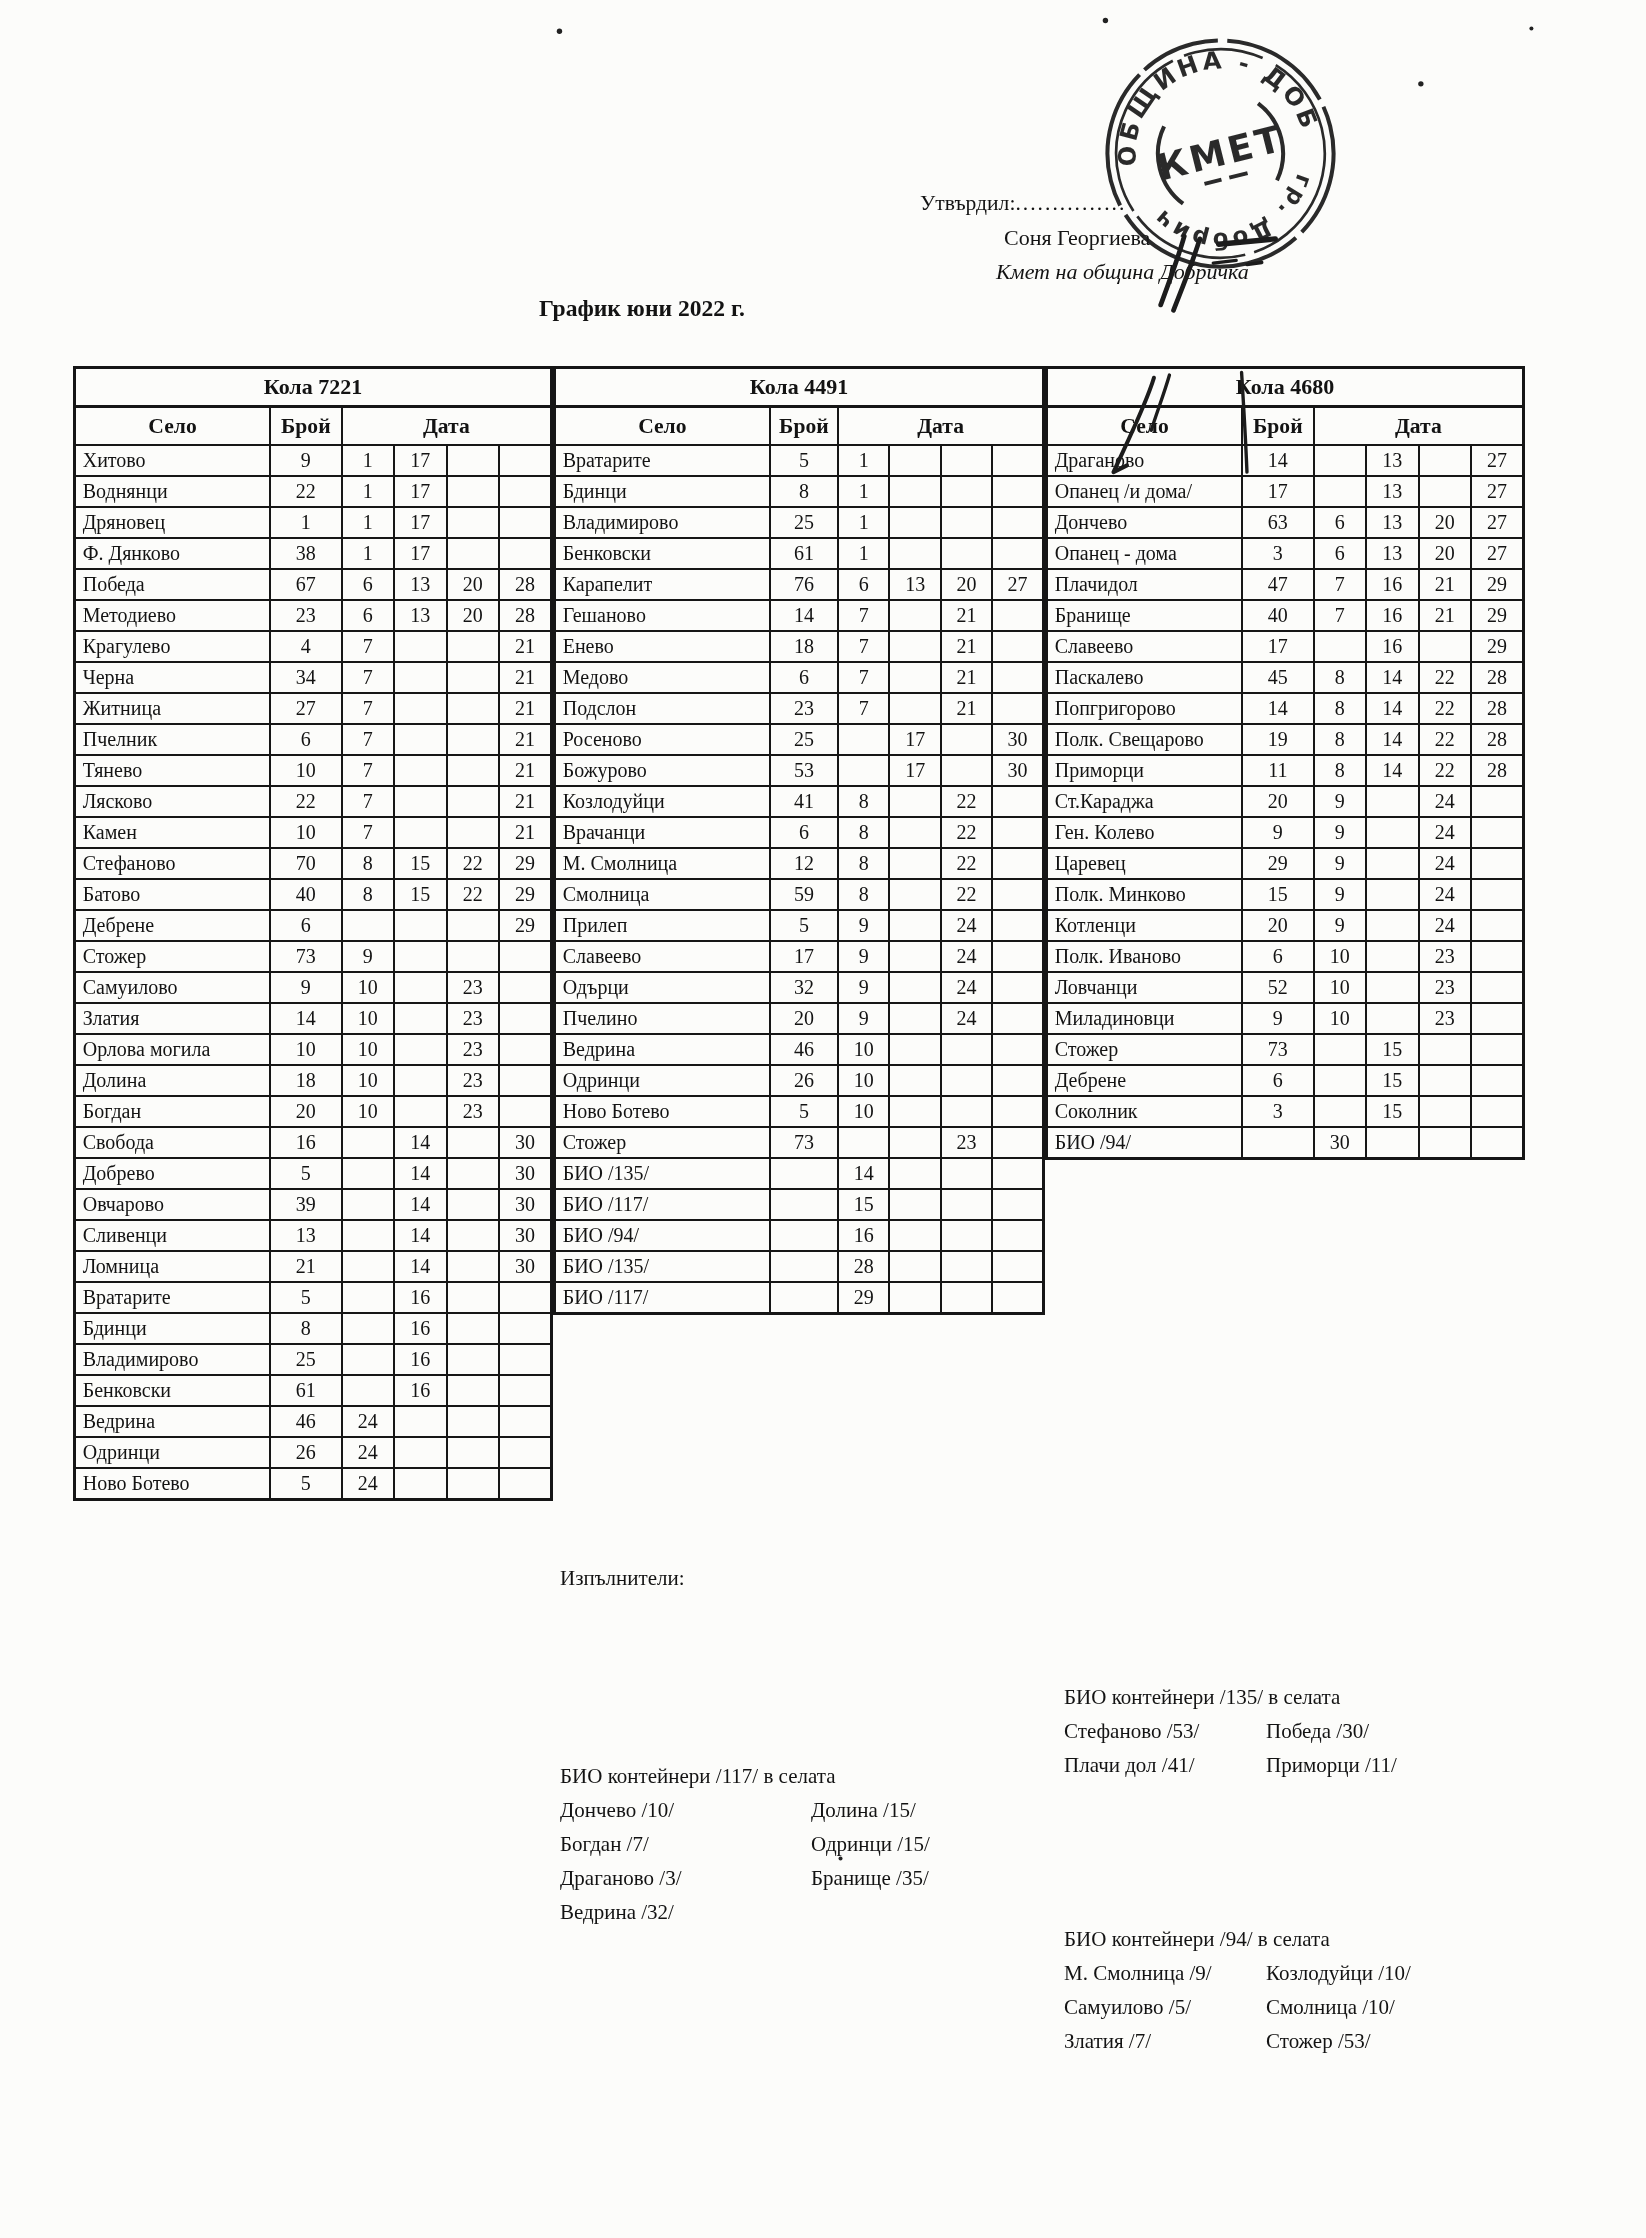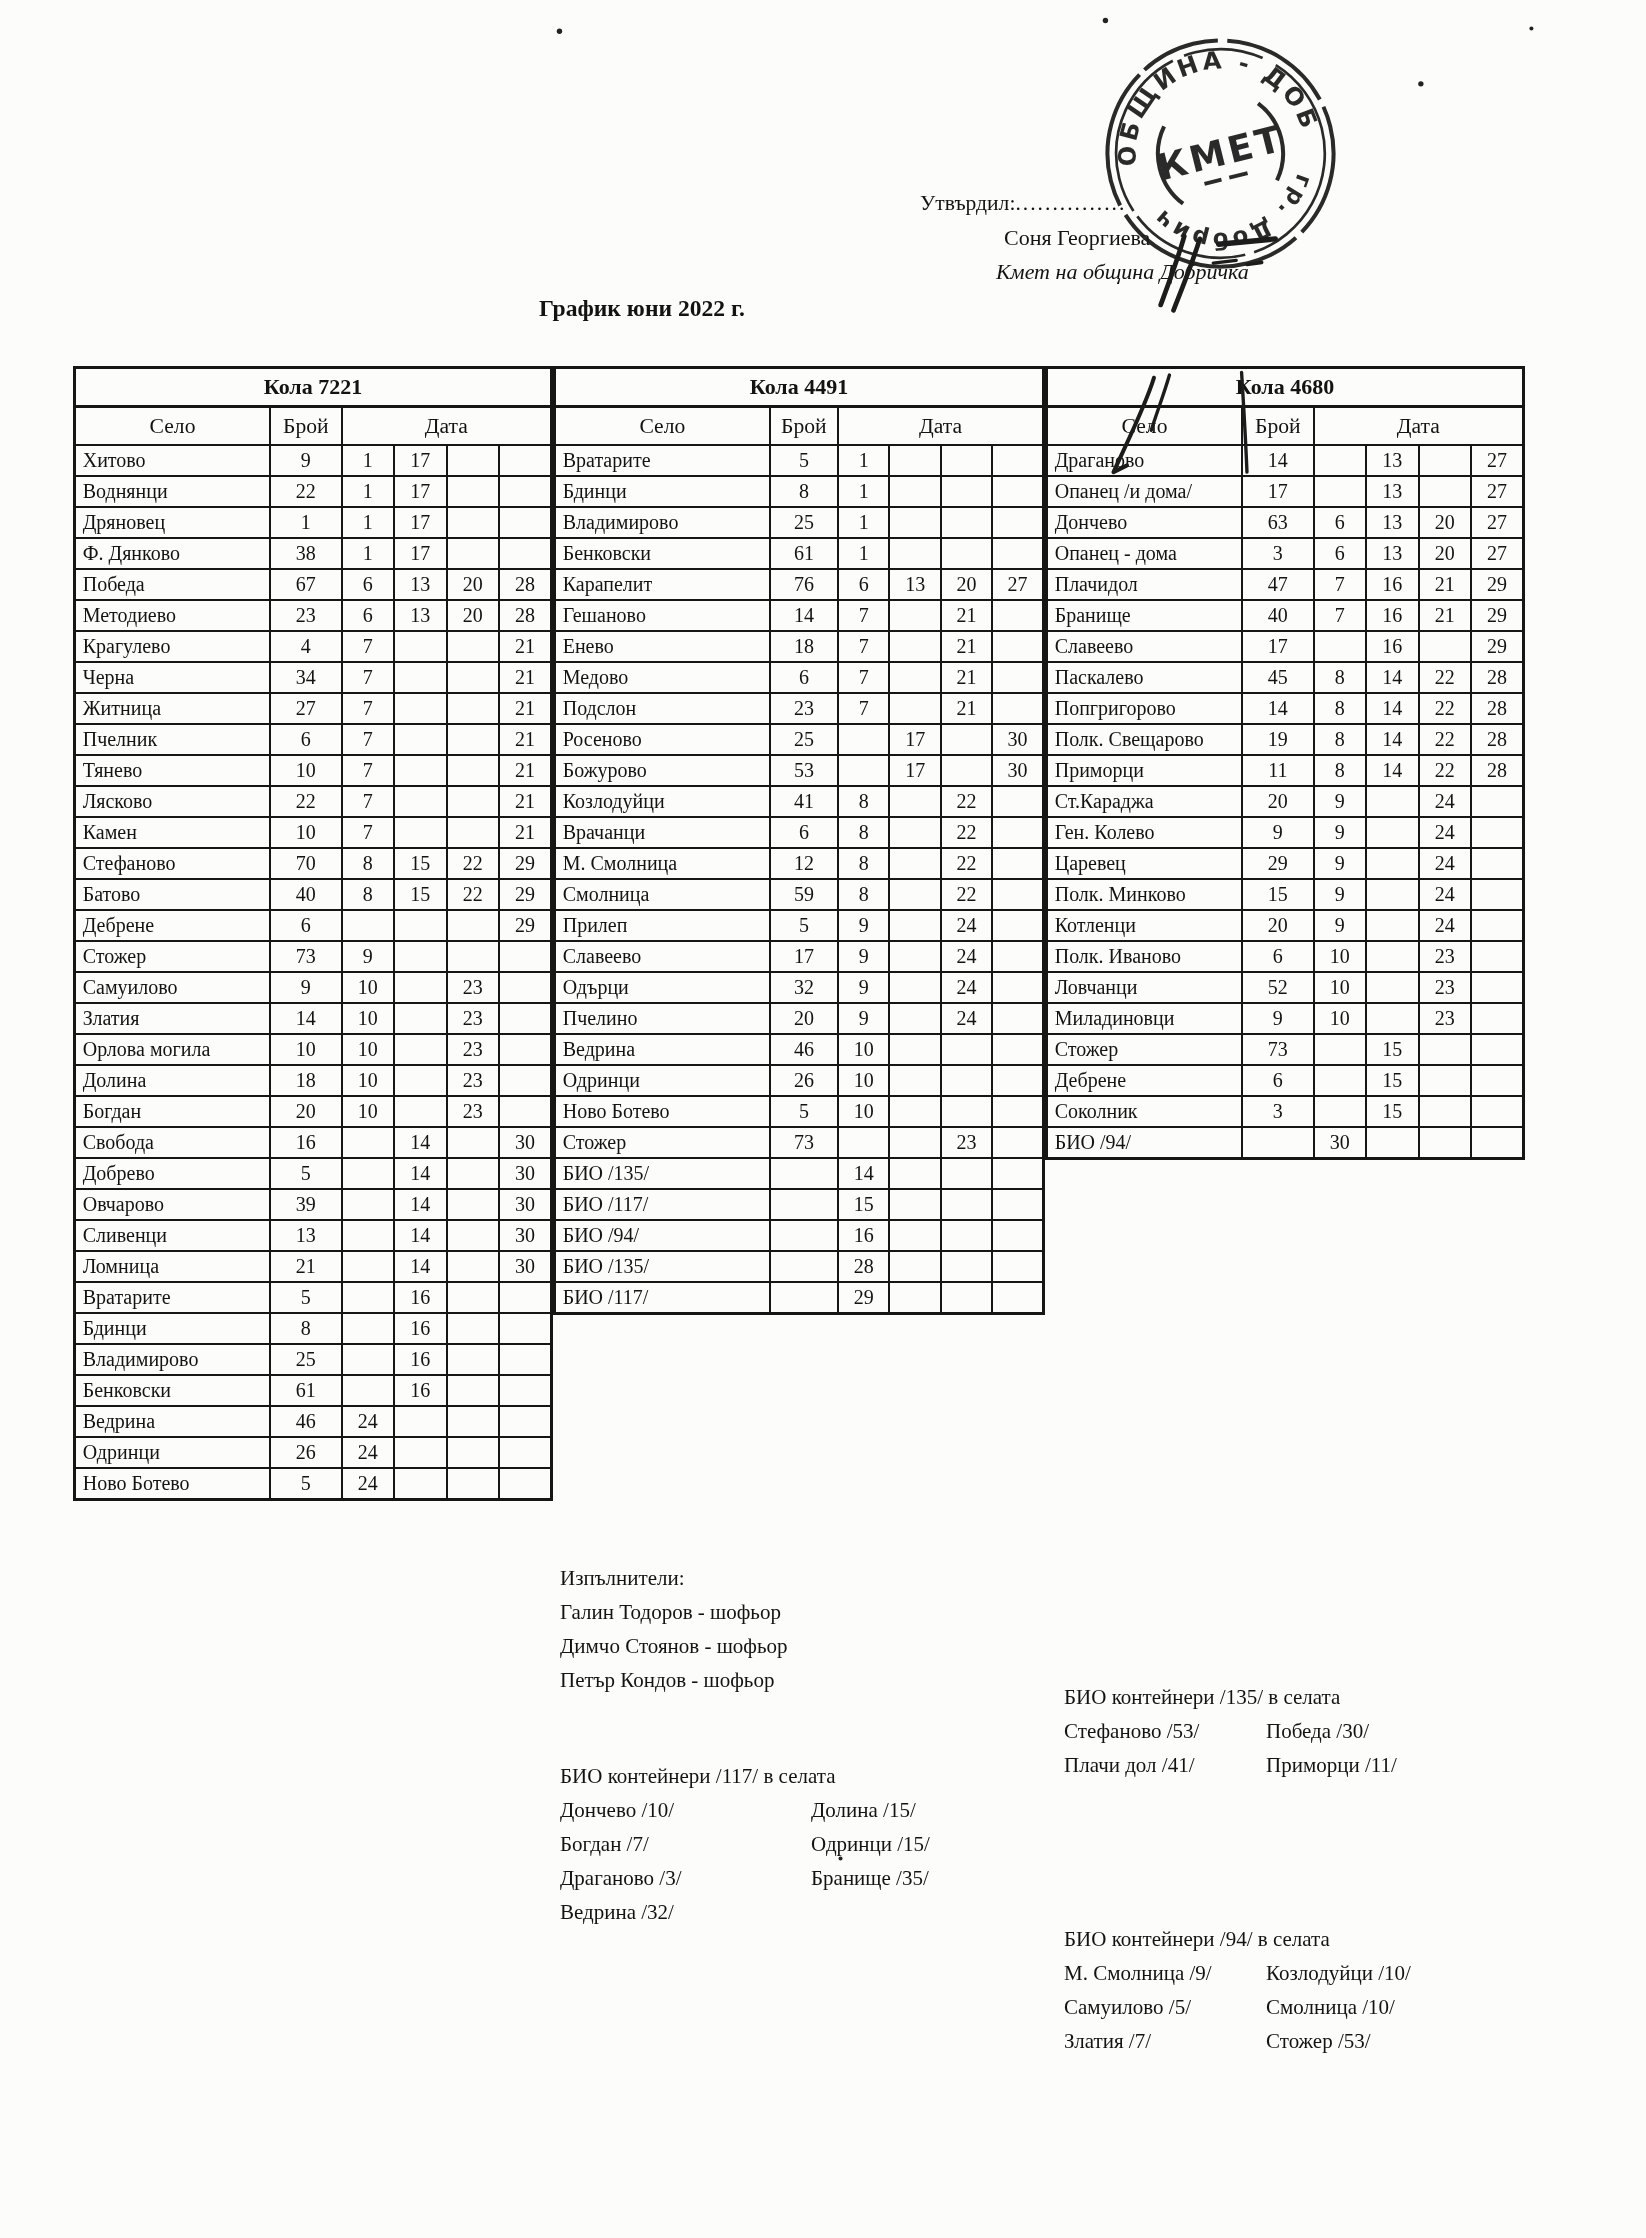--- a/index.html
+++ b/index.html
@@ -24,21 +24,21 @@
 
   
   table.sched{position:absolute;top:366px;border-collapse:collapse;table-layout:fixed;
               background:#fcfcfa;}
   #table-0{left:73px;width:480px;padding-left:16px;}
   #table-1{left:553px;width:492px;}
   #table-2{left:1045px;width:480px;}
   table.sched th, table.sched td{border:2px solid #161616;overflow:hidden;white-space:nowrap;}
   table.sched{border:3.4px solid #161616;}
   tr.band-car th{height:34px;font-size:22px;font-weight:bold;border-bottom:3.4px solid #161616;}
-  tr.band-cols th{height:34px;font-size:21.6px;font-weight:normal;border-bottom:2.7px solid #161616;}
+  tr.band-cols th{height:34px;font-size:21.6px;font-weight:bold;border-bottom:2.7px solid #161616;}
   tr.band-cols th.h-count{border-left:2.7px solid #161616;border-right:2.7px solid #161616;}
   tbody tr{height:31px;}
   td.c-village{text-align:left;padding:0 2.7px 0 6.7px;font-size:20px;}
   td.c-count{text-align:center;font-size:20px;border-left:2.7px solid #161616;border-right:2.7px solid #161616;}
   td.c-date{text-align:center;font-size:20px;}
 
   
   .executors{position:absolute;left:560px;top:1561px;font-size:21px;line-height:34px;}
   .executors .blk-title{margin-bottom:0;}
   ul.plain{list-style:none;margin:0;padding:0;}
@@ -826,25 +826,20 @@
           <td class="c-date">30</td>
           <td class="c-date"></td>
           <td class="c-date"></td>
           <td class="c-date"></td>
         </tr>
       </tbody>
   </table>
 
   <div class="executors">
     <div class="blk-title">Изпълнители:</div>
-    <ul class="plain">
-        <li>Галин Тодоров - шофьор</li>
-        <li>Димчо Стоянов - шофьор</li>
-        <li>Петър Кондов - шофьор</li>
-      </ul>
   </div>
 
   <div class="bio-block" id="bio-0">
     <div class="blk-title">БИО контейнери /117/ в селата</div>
     <div class="bio-cols">
       <ul class="plain bio-col-a">
           <li>Дончево /10/</li>
           <li>Богдан /7/</li>
           <li>Драганово /3/</li>
           <li>Ведрина /32/</li>

